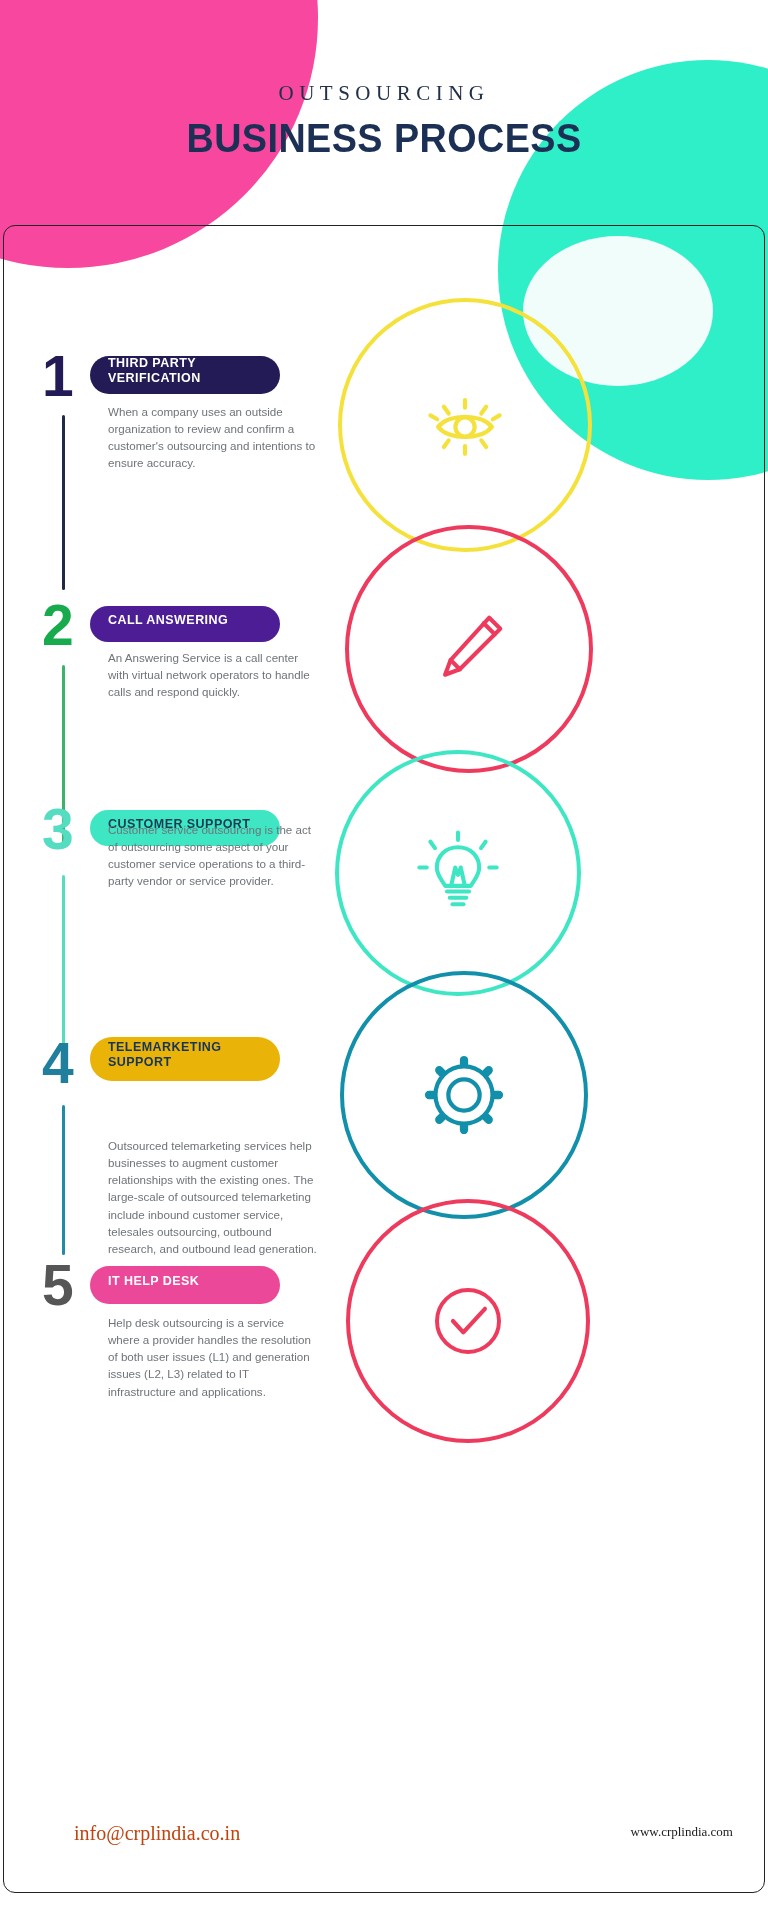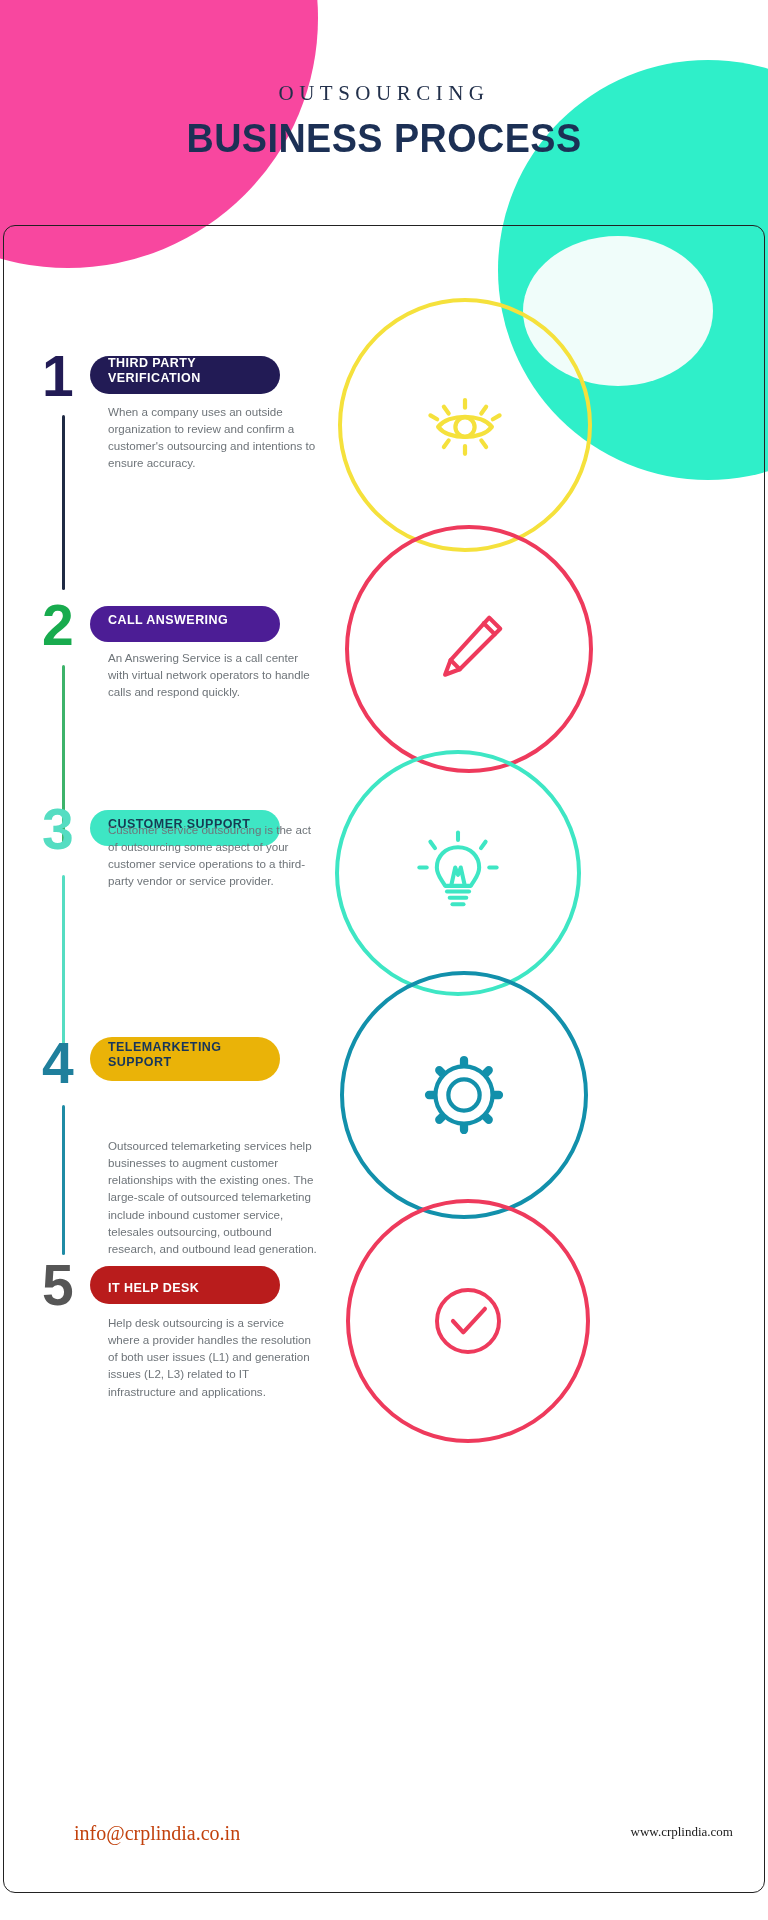--- a/index.html
+++ b/index.html
@@ -217,21 +217,21 @@
     <div class="step">
       <div class="num" style="top: 810px; color: rgb(31, 127, 156);">4</div>
       <div class="connector" style="left: 62px; top: 880px; height: 150px; background: rgb(31, 139, 165);"></div>
       <div class="badge" style="top: 812px; min-height: 44px; width: 190px; background: #eab308; color: rgb(22, 53, 92);">
         <span>TELEMARKETING SUPPORT</span>
       </div>
       <div class="desc" style="top: 912px; color: rgb(110, 116, 121);">Outsourced telemarketing services help businesses to augment customer relationships with the existing ones. The large-scale of outsourced telemarketing include inbound customer service, telesales outsourcing, outbound research, and outbound lead generation.</div>
     </div>
     <div class="step">
       <div class="num" style="top: 1032px; color: rgb(86, 86, 86);">5</div>
-      <div class="badge" style="top: 1041px; min-height: 38px; width: 190px; background: #b91c1c; color: rgb(255, 255, 255); align-items: flex-end;">
+      <div class="badge" style="top: 1041px; min-height: 38px; width: 190px; background: #ec4899; color: rgb(255, 255, 255);">
         <span>IT HELP DESK</span>
       </div>
       <div class="desc" style="top: 1089px; color: rgb(110, 116, 121);">Help desk outsourcing is a service where a provider handles the resolution of both user issues (L1) and generation issues (L2, L3) related to IT infrastructure and applications.</div>
     </div>
   </div>
 
 <div class="footer">
   <div class="footer-mail">info@crplindia.co.in</div>
   <div class="footer-web">www.crplindia.com</div>
 </div>

